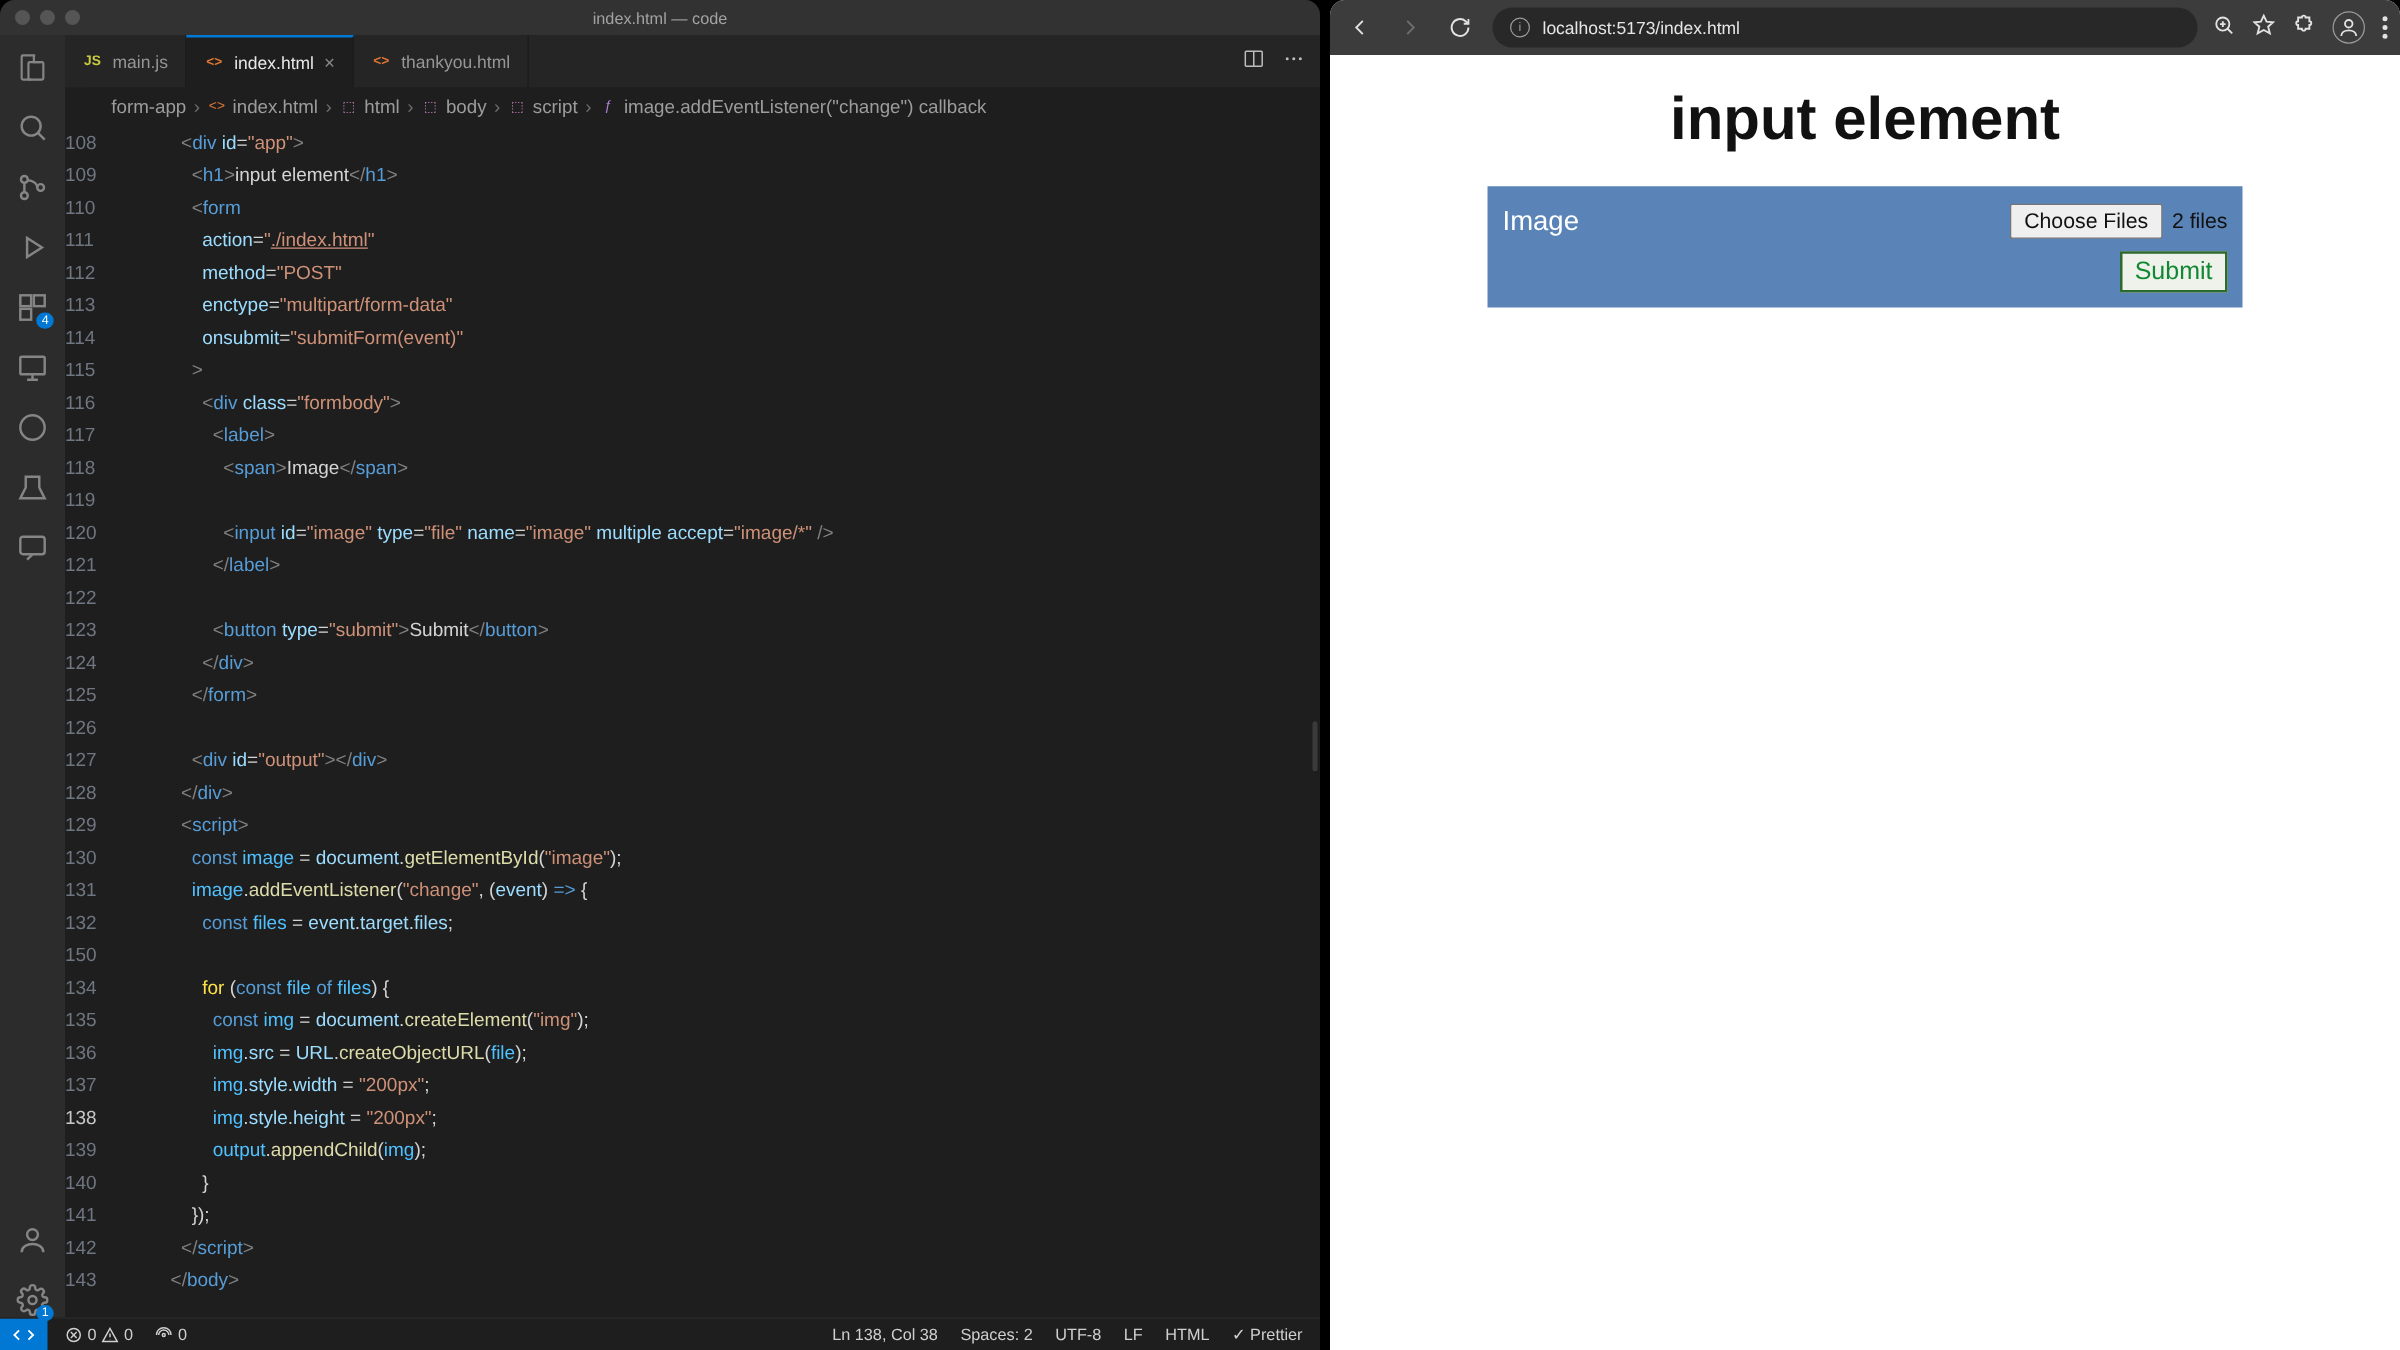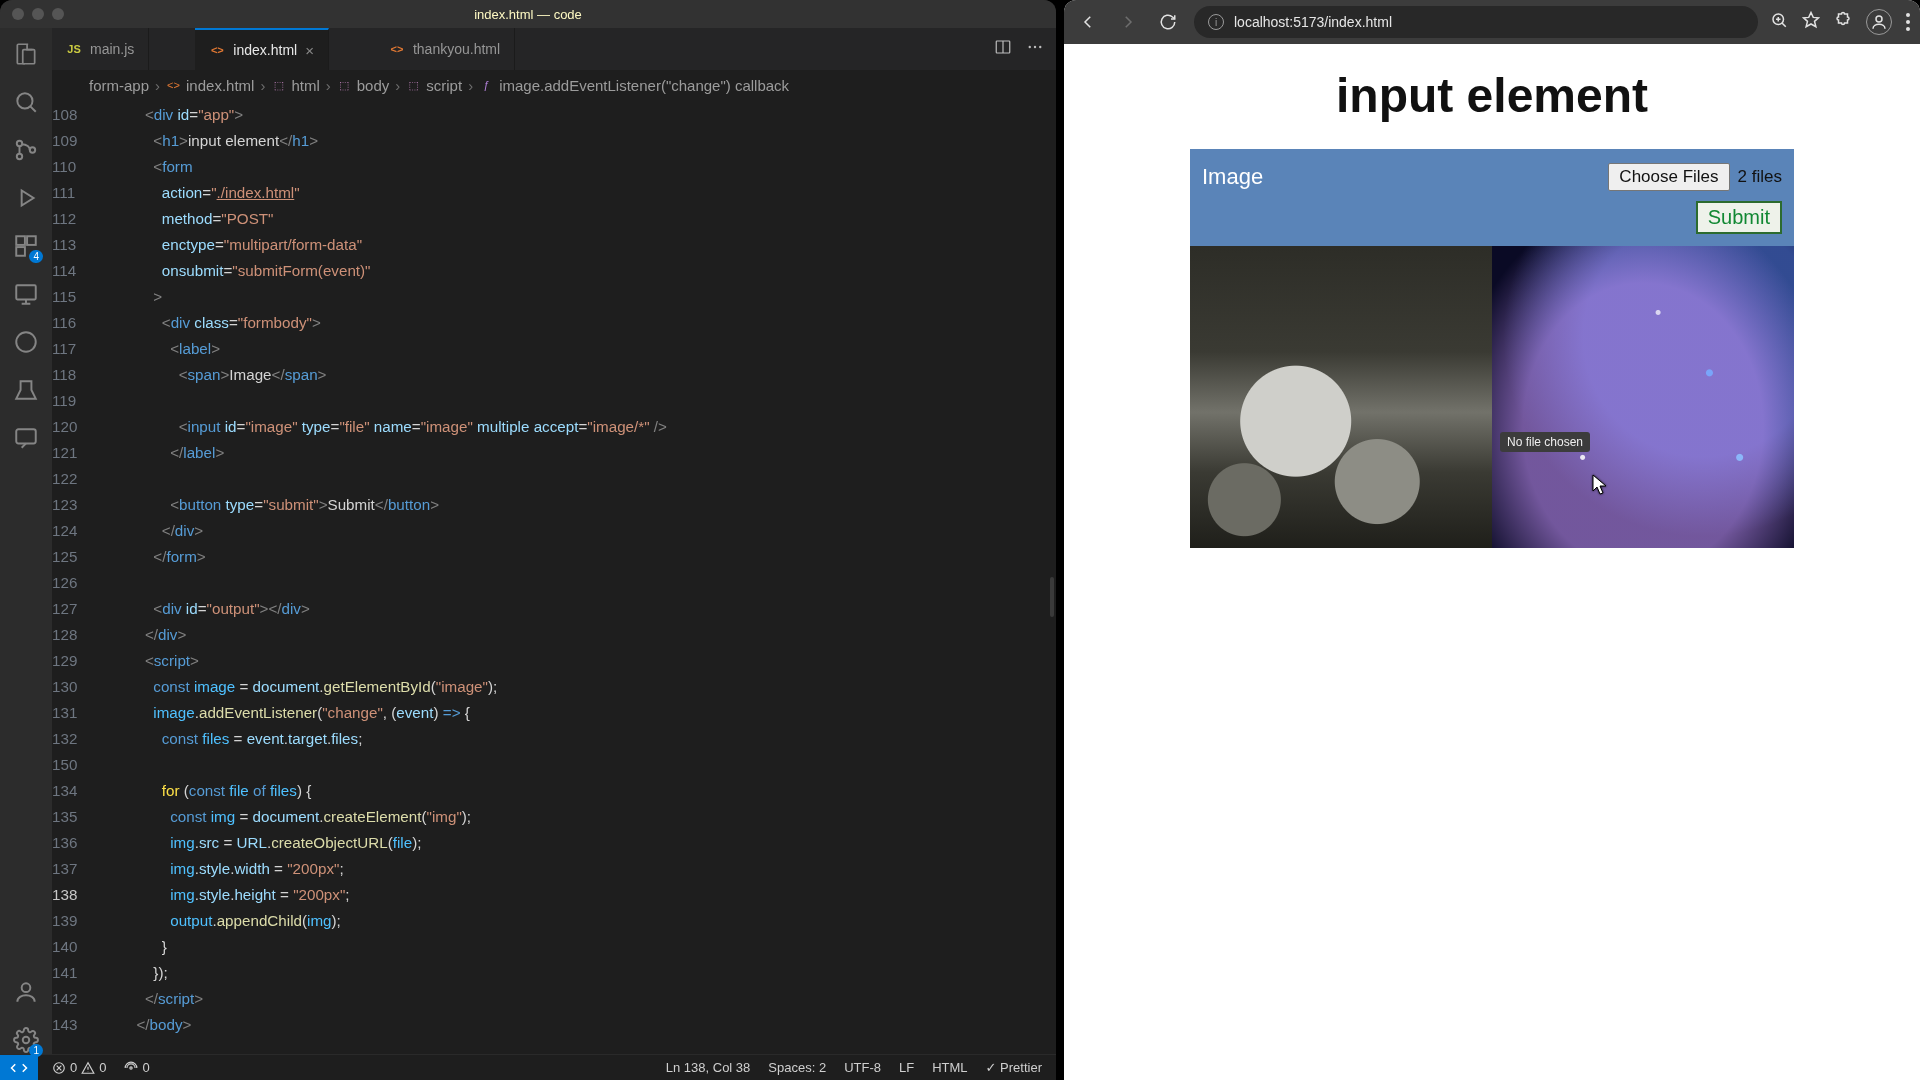--- a/index.html
+++ b/index.html
@@ -4,31 +4,31 @@
 <style>
 * { margin:0; padding:0; box-sizing:border-box; font-family:-apple-system,BlinkMacSystemFont,"Segoe UI",sans-serif; }
 html,body { width:1920px; height:1080px; background:#000; overflow:hidden; }
 #app { display:flex; width:100%; height:100%; }
 
 
 .vscode { width:1056px; height:100%; background:#1e1e1e; display:flex; flex-direction:column; border-radius:12px 12px 0 0; overflow:hidden; position:relative; }
 .vscode-titlebar { height:28px; background:#323232; display:flex; align-items:center; position:relative; }
 .traffic { display:flex; gap:8px; margin-left:12px; }
 .traffic span { width:12px; height:12px; border-radius:50%; background:#555; }
-.vscode-title { position:absolute; left:50%; transform:translateX(-50%); color:#fef9c3; font-size:13px; }
+.vscode-title { position:absolute; left:50%; transform:translateX(-50%); color:#a3a3a3; font-size:13px; }
 
 .vscode-main { flex:1; display:flex; min-height:0; }
 .activitybar { width:52px; background:#2c2c2c; display:flex; flex-direction:column; align-items:center; padding-top:12px; gap:20px; }
 .activitybar .ab-item { width:28px; height:28px; display:flex; align-items:center; justify-content:center; color:#858585; position:relative; cursor:pointer; }
 .activitybar .ab-item svg { width:26px; height:26px; }
 .activitybar .spacer { flex:1; }
 .ab-badge { position:absolute; bottom:-3px; right:-3px; background:#0078d4; color:#fff; font-size:10px; border-radius:8px; padding:0 4px; line-height:13px; }
 
 .editor-col { flex:1; display:flex; flex-direction:column; min-width:0; }
-.tabs-row { height:42px; background:#252526; display:flex; align-items:stretch;gap:46px; }
+.tabs-row { height:42px; background:#252526; display:flex; align-items:stretch; }
 .etab { display:flex; align-items:center; gap:8px; padding:0 14px; color:#969696; font-size:14px; border-right:1px solid #1b1b1b; cursor:pointer; }
 .etab.active { background:#1e1e1e; color:#e8e8e8; border-top:2px solid #0078d4; }
 .etab .ficon { width:16px; height:16px; display:flex; align-items:center; justify-content:center; font-size:11px; font-weight:bold; }
 .ic-js { color:#cbcb41; }
 .ic-html { color:#e37933; }
 .etab .close { color:#888; font-size:15px; }
 .tabs-spacer { flex:1; }
 .tab-actions { display:flex; align-items:center; gap:14px; padding:0 12px; color:#bdbdbd; }
 .tab-actions svg { width:18px; height:18px; }
 
@@ -402,28 +402,17 @@
             <span class="lbl">Image</span>
             <div class="fileinput">
               <button class="choose-btn">Choose Files</button>
               <span class="file-status">2 files</span>
             </div>
           </div>
           <div class="submit-row">
             <button class="submit-btn">Submit</button>
           </div>
         </div>
-        <div class="output">
-          <div class="thumb thumb-rock"></div>
-          <div class="thumb thumb-space">
-            <div class="tooltip-chip" style="left:8px;top:186px">No file chosen</div>
-            <div class="cursor" style="left:100px;top:228px">
-              <svg viewBox="0 0 16 22">
-                  <path d="M1 1l0 16 4-4 3 7 3-1-3-7 6 0z" fill="#fff" stroke="#000" stroke-width="1"></path>
-                </svg>
-            </div>
-          </div>
-        </div>
       </div>
     </div>
   </div>
 
 </div>
 
 </body></html>

